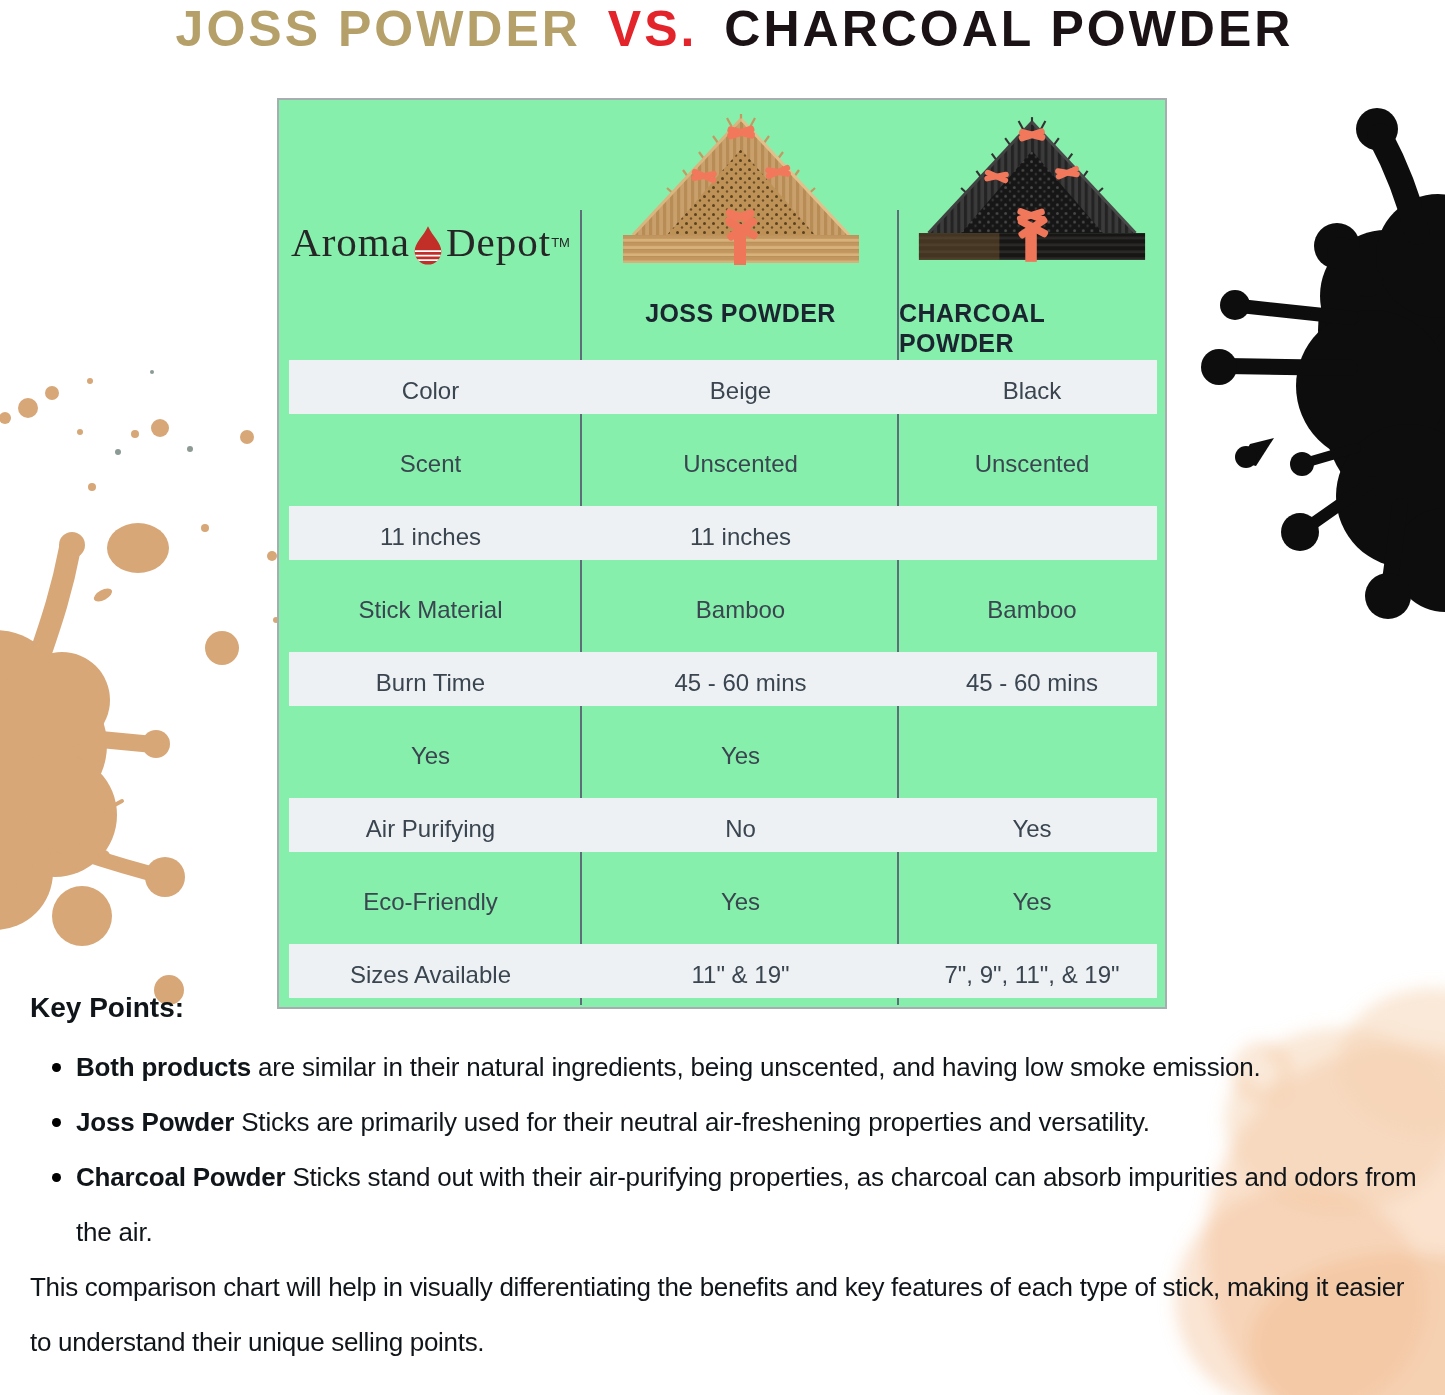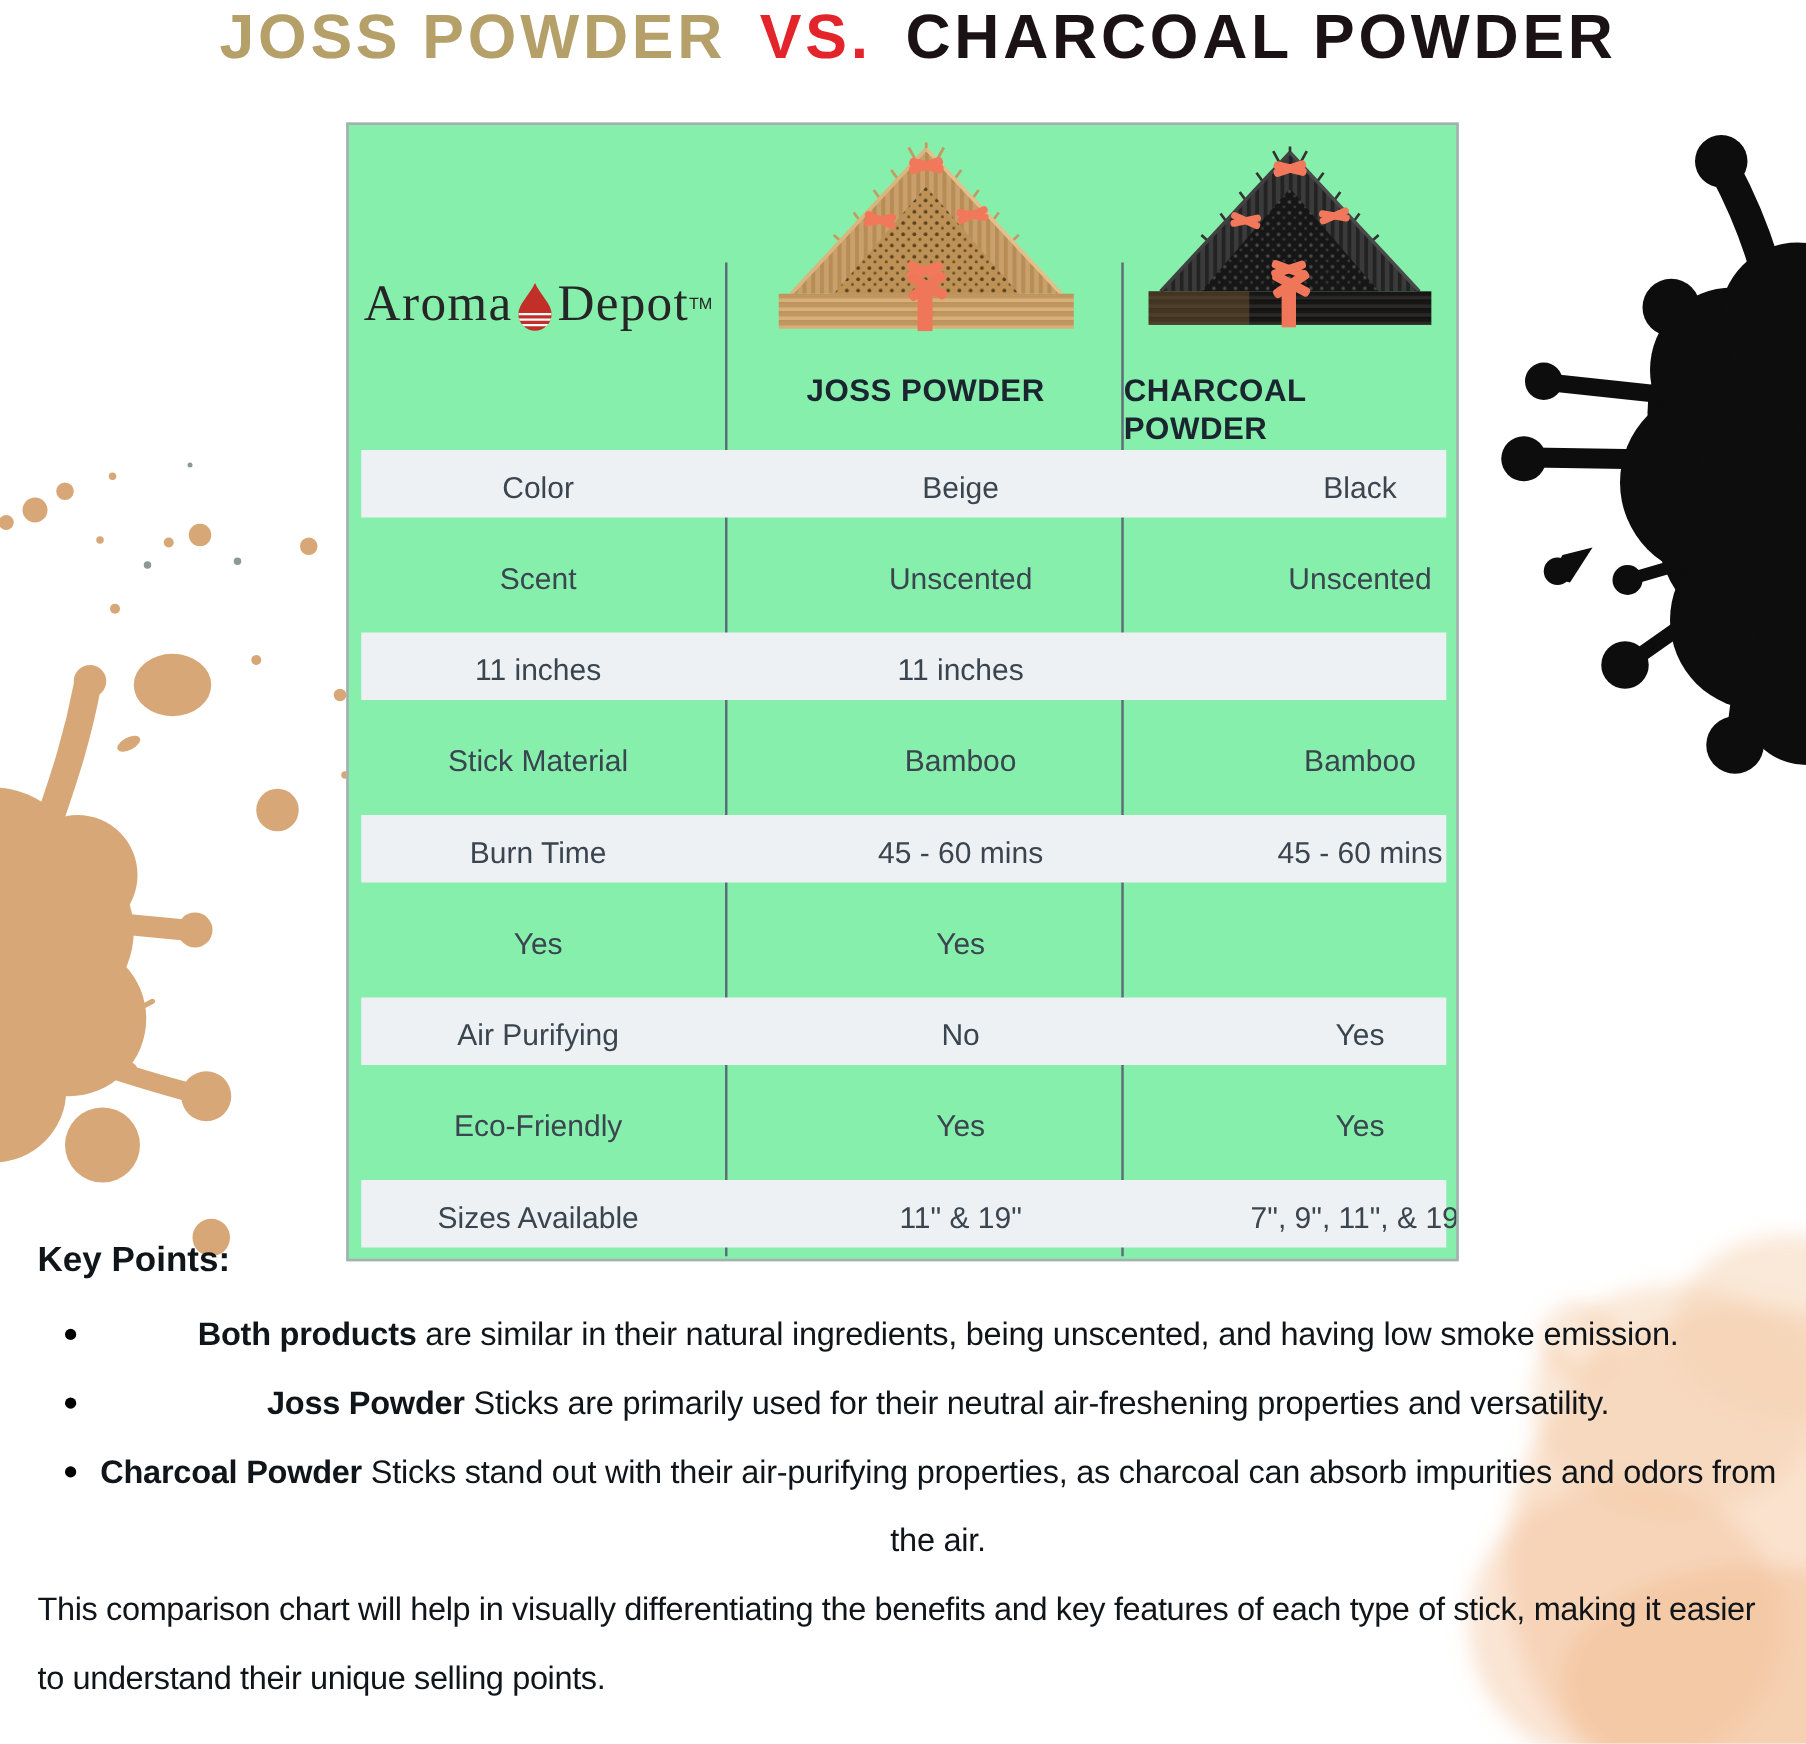--- a/index.html
+++ b/index.html
@@ -30,34 +30,34 @@
   .thead { position:relative; height:254px; display:grid; grid-template-columns:303px 317px 266px; }
   .logo-cell { display:flex; align-items:center; justify-content:center; padding-top:26px; }
   .logo-text { font-family:"Liberation Serif", serif; font-size:41px; color:#262626; letter-spacing:1px; }
   .droplet { margin:0 2px; transform:translateY(3px); }
   .tm { font-size:13px; color:#262626; vertical-align:super; font-family:"Liberation Sans", sans-serif; }
   .photo-cell { display:flex; flex-direction:column; align-items:center; }
   .photo { margin-top:13px; }
   .col-label { margin-top:33px; font-size:25px; font-weight:bold; color:#1B2530; letter-spacing:0.4px; line-height:30px; }
 
   .tbody { position:absolute; left:0; top:254px; right:0; }
-  .row { position:relative; height:73px; display:grid; grid-template-columns:303px 317px 266px; align-items:center;gap:28px; }
+  .row { position:relative; height:73px; display:grid; grid-template-columns:303px 317px 266px; align-items:center; }
   .row.striped::before {
     content:""; position:absolute; left:10px; right:8px; top:6px; bottom:13px;
     background:#EDF1F4;
   }
   .cell { position:relative; text-align:center; font-size:24px; color:#3A4550; }
 
   .vdivider { position:absolute; width:2px; top:110px; height:795px; background:#5E6E78; }
   .vd1 { left:301px; } .vd2 { left:618px; }
 
   
   .keypoints { position:absolute; left:30px; top:988px; width:1395px; z-index:2; color:#10151a; }
   .kp-heading { font-size:28px; font-weight:bold; line-height:40px; }
-  .bullets { margin-top:12px;text-align:center; }
+  .bullets { margin-top:12px; }
   .bullet { position:relative; padding-left:46px; font-size:26px; line-height:55px; letter-spacing:-0.2px; }
   .bullet::before {
     content:""; position:absolute; left:22px; top:23px;
     width:9px; height:9px; border-radius:50%; background:#000;
   }
   .kp-footer { margin:0; font-size:26px; line-height:55px; letter-spacing:-0.3px; }
 </style>
 </head>
 <body>
 

